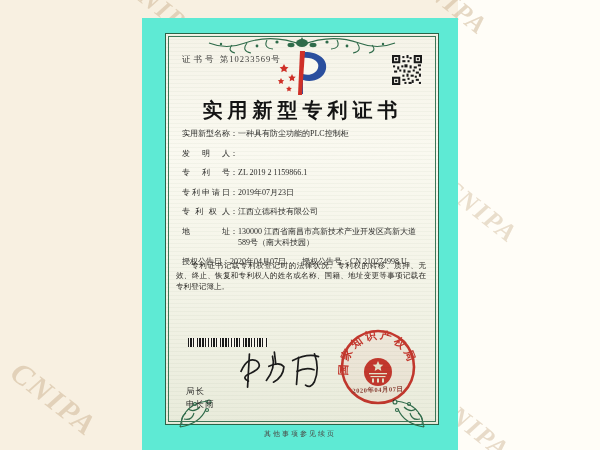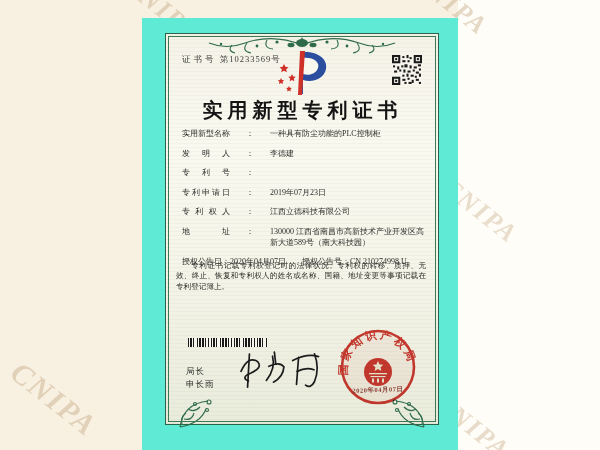--- a/index.html
+++ b/index.html
@@ -59,21 +59,21 @@
   .title{
     position:absolute;left:0;top:79px;width:100%;text-align:center;
     font-size:20px;font-weight:bold;color:#141414;letter-spacing:5px;
     text-indent:5px;
   }
   
   .fields{
     position:absolute;left:40px;top:110px;width:242px;
     font-size:8px;color:#2c2c2a;
   }
-  .frow{display:flex;margin-bottom:8.5px;line-height:11px;gap:16px;}
+  .frow{display:flex;margin-bottom:8.5px;line-height:11px;}
   .flabel{
     display:inline-block;width:48px;flex:0 0 48px;
     text-align:justify;text-align-last:justify;
   }
   .fcolon{flex:0 0 auto;}
   .fvalue{flex:1;}
   .grant-row{display:flex;gap:16px;font-size:8px;line-height:11px;color:#2c2c2a;}
   .grant-row .pair{white-space:nowrap;}
   
   .bodytext{
@@ -83,21 +83,21 @@
   .bodytext p{margin:0;text-indent:2em;}
   
   .barcode{
     position:absolute;left:46px;top:320px;width:80px;height:9px;
     background:repeating-linear-gradient(90deg,
       #1a1a1a 0 1.5px,#f7f5ec 1.5px 2.5px,
       #1a1a1a 2.5px 4.5px,#f7f5ec 4.5px 5.5px,
       #1a1a1a 5.5px 6.5px,#f7f5ec 6.5px 9px,
       #1a1a1a 9px 10px,#f7f5ec 10px 11.5px);
   }
-  .signer{position:absolute;left:44px;top:347px;font-size:8.5px;color:#2c2c2a;line-height:13px;letter-spacing:1px;}
+  .signer{position:absolute;left:44px;top:367px;font-size:8.5px;color:#2c2c2a;line-height:13px;letter-spacing:1px;}
   .signature{position:absolute;left:91px;top:330px;transform:rotate(-2deg);}
   .seal{position:absolute;left:196px;top:309px;width:80px;height:80px;opacity:.95;mix-blend-mode:multiply;}
   .seal-date{
     position:absolute;left:196px;top:368px;width:80px;text-align:center;
     font-size:6.5px;font-weight:bold;color:#8a4136;letter-spacing:.5px;
     transform:rotate(-2deg);
   }
   .page-info{position:absolute;left:0;top:393px;width:100%;text-align:center;font-size:7px;color:#3a3a38;letter-spacing:1px;}
   .cont-note{position:absolute;left:0;top:411px;width:100%;text-align:center;font-size:7px;color:#4a4a46;letter-spacing:2px;}
 </style>
@@ -228,25 +228,25 @@
   <div class="fields">
     <div>
         <div class="frow">
           <span class="flabel">实用新型名称</span>
           <span class="fcolon">：</span>
           <span class="fvalue">一种具有防尘功能的PLC控制柜</span>
         </div>
         <div class="frow">
           <span class="flabel">发明人</span>
           <span class="fcolon">：</span>
-          <span class="fvalue">李德建</span>
         </div>
         <div class="frow">
           <span class="flabel">专利号</span>
           <span class="fcolon">：</span>
+          <span class="fvalue">ZL 2019 2 1159866.1</span>
         </div>
         <div class="frow">
           <span class="flabel">专利申请日</span>
           <span class="fcolon">：</span>
           <span class="fvalue">2019年07月23日</span>
         </div>
         <div class="frow">
           <span class="flabel">专利权人</span>
           <span class="fcolon">：</span>
           <span class="fvalue">江西立德科技有限公司</span>
@@ -299,13 +299,14 @@
       <path d="M40 34 l1.6 3.4 3.7.4 -2.7 2.5 .7 3.6 -3.3 -1.8 -3.3 1.8 .7 -3.6 -2.7 -2.5 3.7 -.4 z" fill="#f6f2e4"></path>
       <rect x="31" y="46" width="18" height="1.3" fill="#f6f2e4"></rect>
       <rect x="32.5" y="49" width="15" height="1.1" fill="#f6f2e4"></rect>
       <rect x="34" y="51.5" width="2" height="4" fill="#f6f2e4"></rect>
       <rect x="39" y="51.5" width="2" height="4" fill="#f6f2e4"></rect>
       <rect x="44" y="51.5" width="2" height="4" fill="#f6f2e4"></rect>
     </g>
   </svg>
   <div class="seal-date">2020年04月07日</div>
 
+  <div class="cont-note">其他事项参见续页</div>
 </div>
 
 </body></html>

